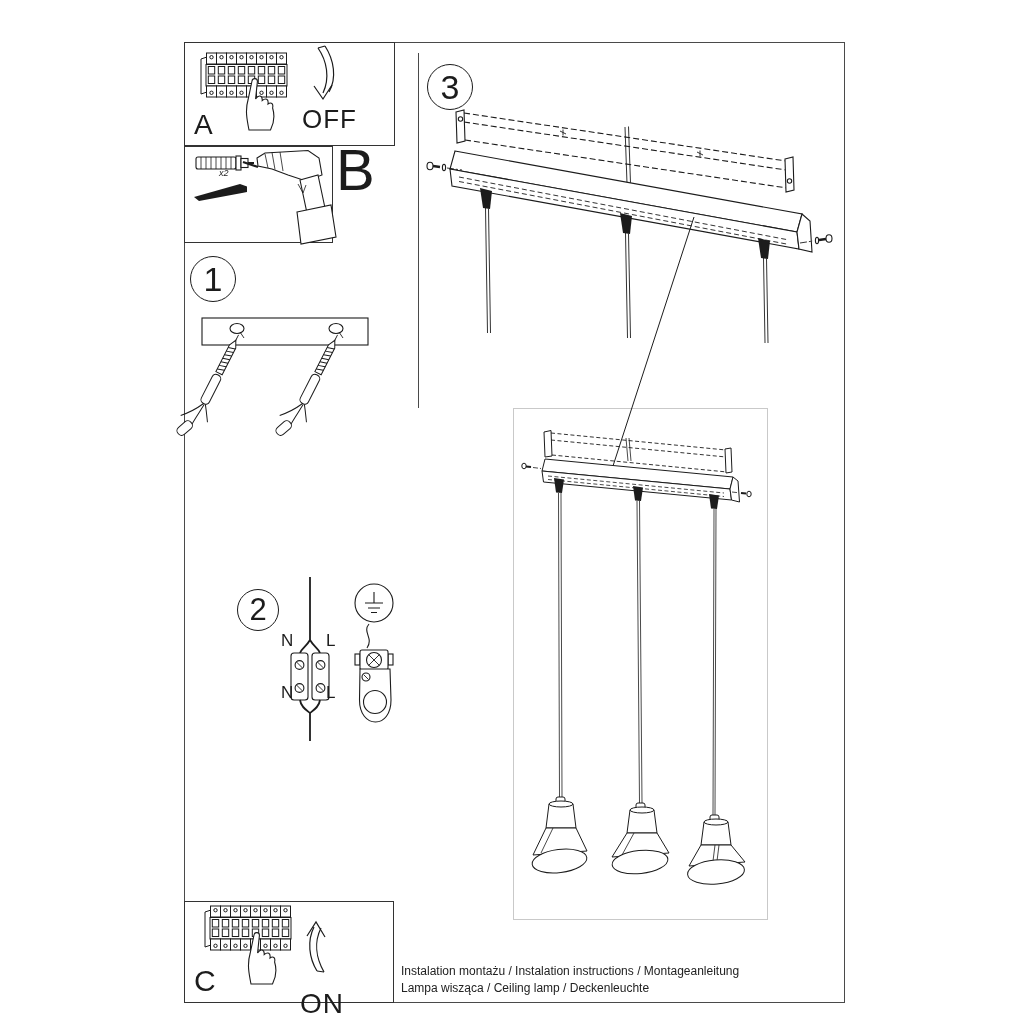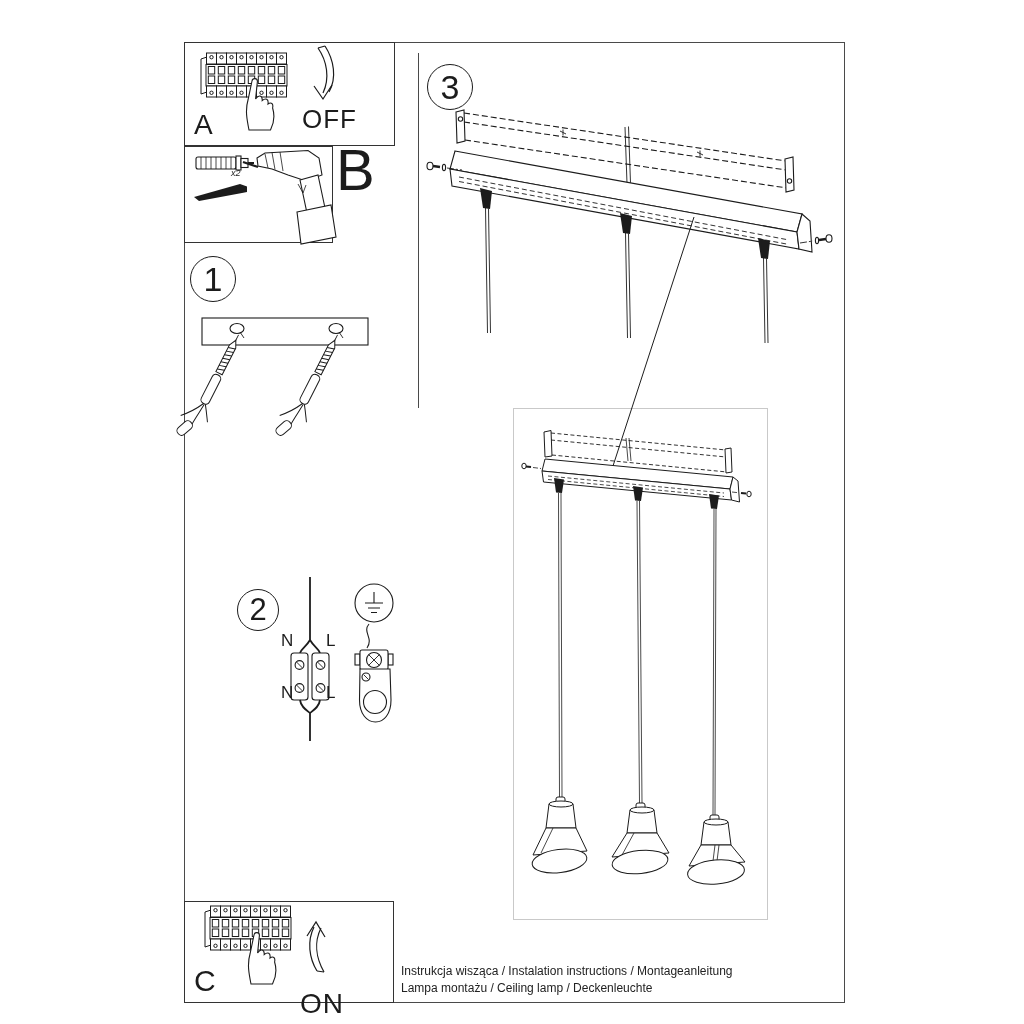--- a/index.html
+++ b/index.html
@@ -248,38 +248,38 @@
         <path d="M317,971 L324,972"></path>
         <path d="M307,936 L316,922 L325,937"></path>
       </g>
     </g>
   </svg>
 
   <div class="lbl big-letter" style="left:194px;top:111px;">A</div>
   <div class="lbl state" style="left:302px;top:106px;text-align:right;">OFF</div>
 
   <div class="lbl huge-letter" style="left:336px;top:141px;">B</div>
-  <div class="lbl qty" style="left:219px;top:169px;margin-left:12px;">x2</div>
+  <div class="lbl qty" style="left:219px;top:169px;">x2</div>
 
   <div class="circle-num" style="left:190px;top:256px;width:44px;height:44px;font-size:34px;">
     <span>1</span>
   </div>
   <div class="circle-num" style="left:237px;top:589px;width:40px;height:40px;font-size:31px;">
     <span>2</span>
   </div>
   <div class="circle-num" style="left:427px;top:64px;width:44px;height:44px;font-size:34px;">
     <span>3</span>
   </div>
 
   <div class="lbl wire-lbl" style="left:281px;top:632px;">N</div>
   <div class="lbl wire-lbl" style="left:326px;top:632px;">L</div>
   <div class="lbl wire-lbl" style="left:281px;top:684px;">N</div>
   <div class="lbl wire-lbl" style="left:326px;top:684px;">L</div>
 
   <div class="lbl" style="left:194px;top:966px;font-size:30px;">C</div>
   <div class="lbl" style="left:300px;top:958px;font-size:28px;letter-spacing:1px;margin-top:32px;">ON</div>
 
   <div class="footer">
-    <div>Instrukcja wisząca / Instalation instructions / Montageanleitung</div>
-    <div>Lampa montażu / Ceiling lamp / Deckenleuchte</div>
+    <div>Instalation montażu / Instalation instructions / Montageanleitung</div>
+    <div>Lampa wisząca / Ceiling lamp / Deckenleuchte</div>
   </div>
 
 </div>
 
 </body></html>

